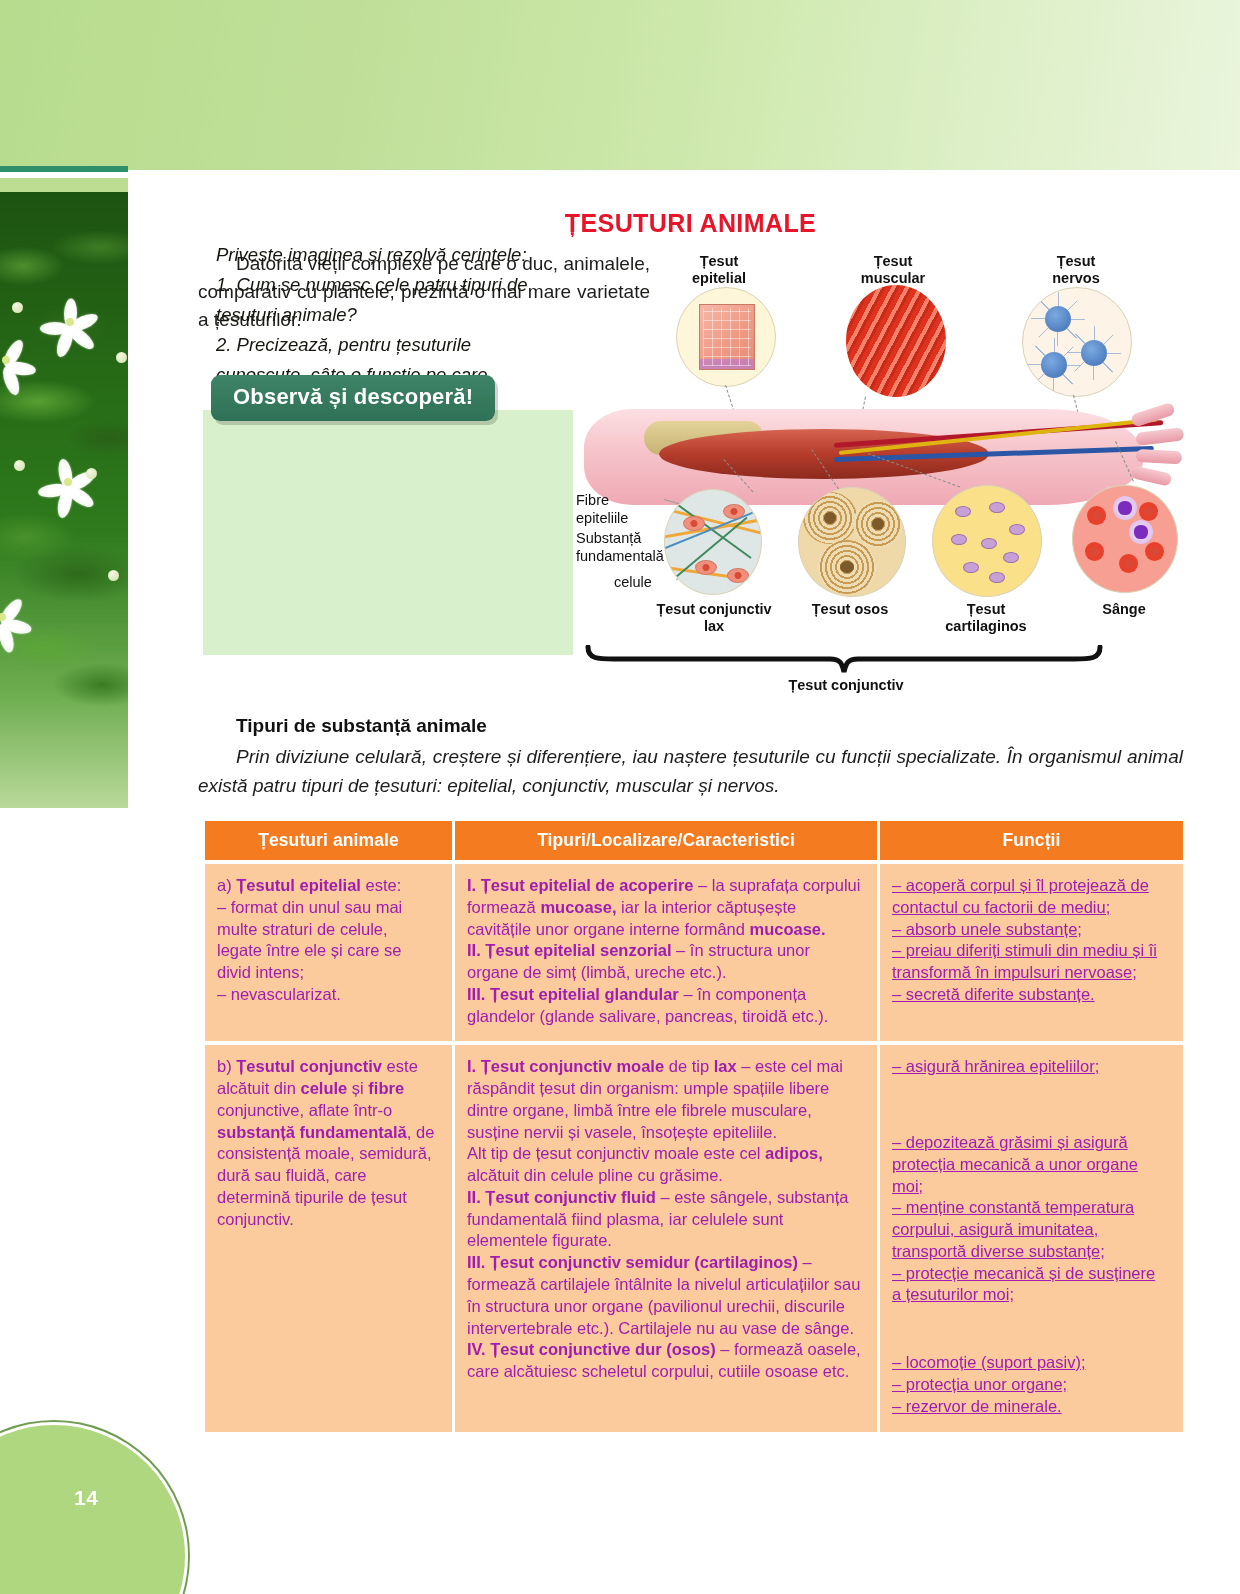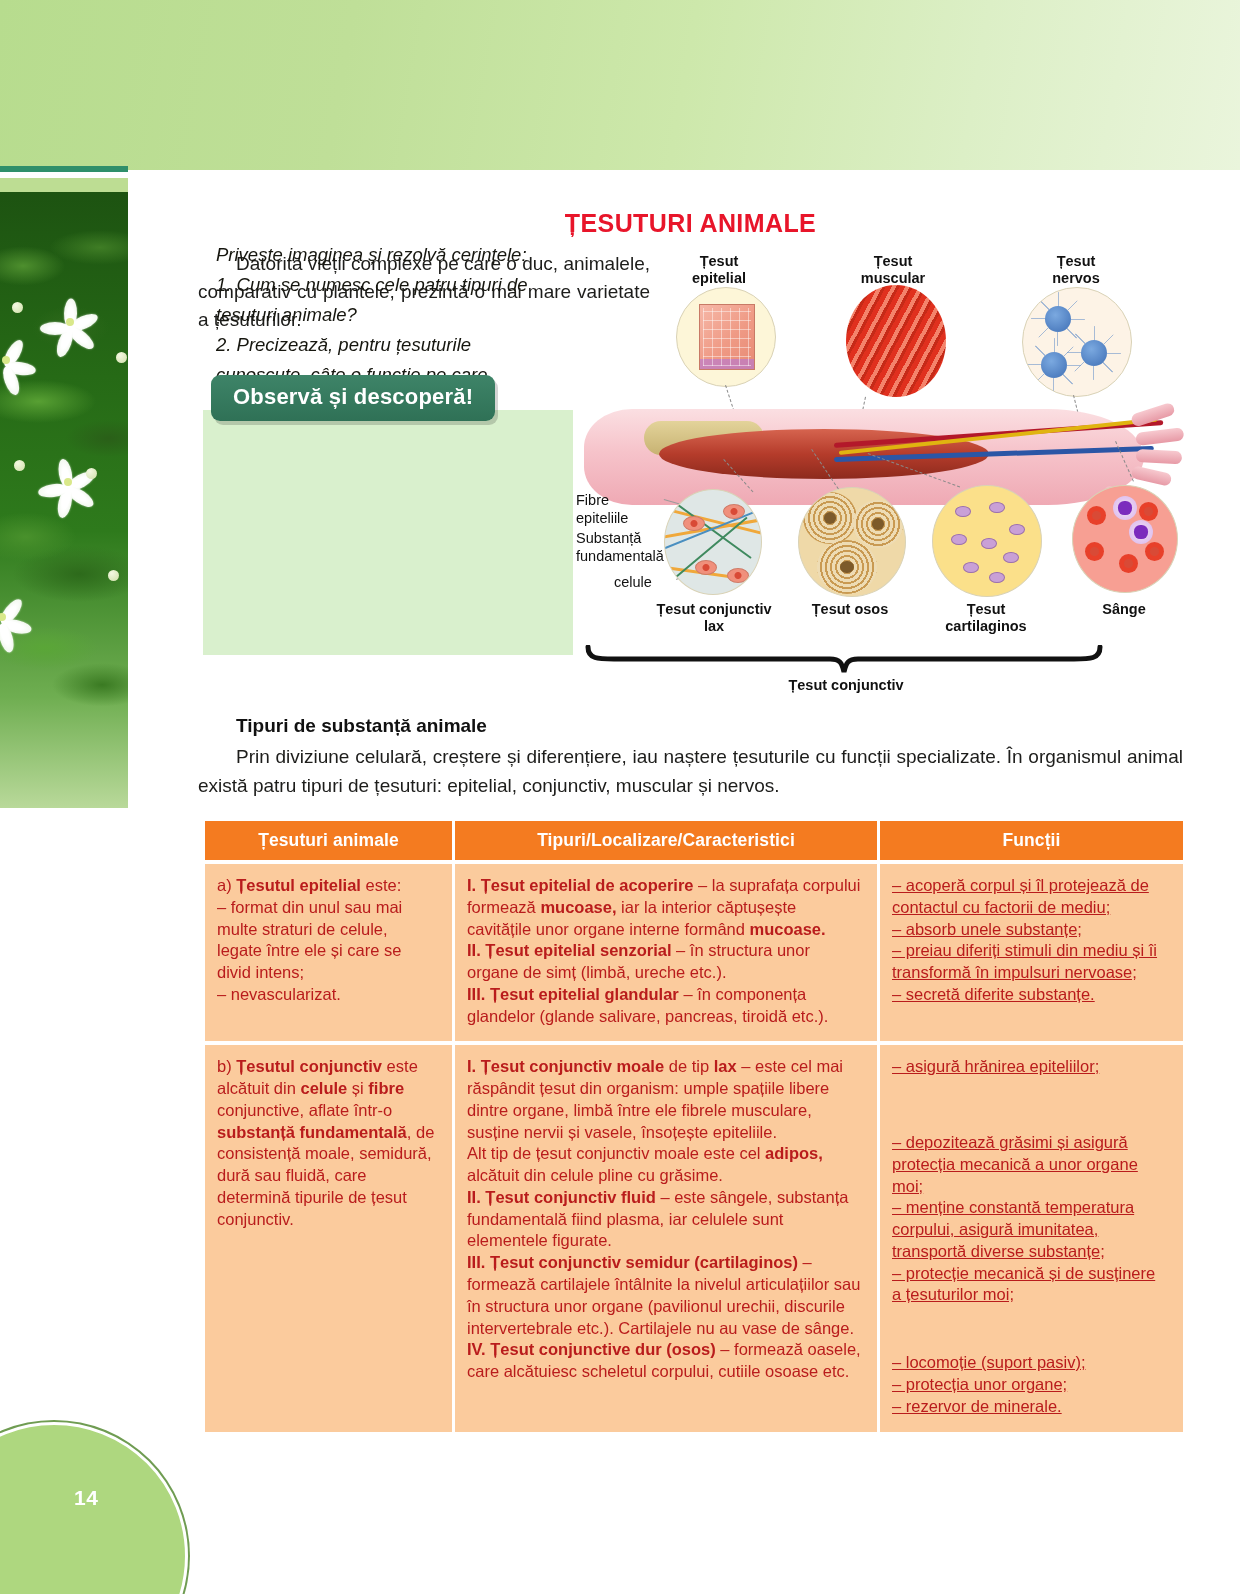--- a/index.html
+++ b/index.html
@@ -200,40 +200,40 @@
     position:absolute;left:8px;top:392px;width:520px;height:30px;
   }
   .brace svg{display:block;}
 
   
   .types-head{
     position:absolute;left:38px;top:520px;font-weight:bold;font-size:19px;color:#111;
   }
   .types-p{
     position:absolute;left:0;top:548px;width:985px;font-size:19px;line-height:1.5;
-    text-align:justify;color:#1d1d1b;
+    text-align:justify;color:#1d1d1b;font-style:italic;
   }
   .types-p .indent{display:inline-block;width:38px;}
 
   
   .tbl{
     position:absolute;left:7px;top:626px;width:978px;
     border-collapse:separate;border-spacing:0;
     table-layout:fixed;
   }
   .tbl th{
     background:#f47b20;color:#ffffff;font-size:17.5px;font-weight:bold;
     padding:9px 6px;text-align:center;border-right:3px solid #ffffff;
     letter-spacing:.1px;
   }
   .tbl th:last-child{border-right:none;}
   .tbl td{
     background:#fbcb9d;vertical-align:top;
     padding:11px 16px 14px 12px;
-    font-size:16.5px;line-height:1.32;color:#b91c1c;
+    font-size:16.5px;line-height:1.32;color:#a21caf;
     border-right:3px solid #ffffff;
     border-top:4px solid #ffffff;
   }
   .tbl td:last-child{border-right:none;text-decoration:underline;}
   .tbl col.c1{width:250px;}
   .tbl col.c2{width:425px;}
   .tbl col.c3{width:303px;}
   .tbl b{font-weight:bold;}
   .gap-lg{display:block;height:46px;}
   .gap-xl{display:block;height:54px;}

